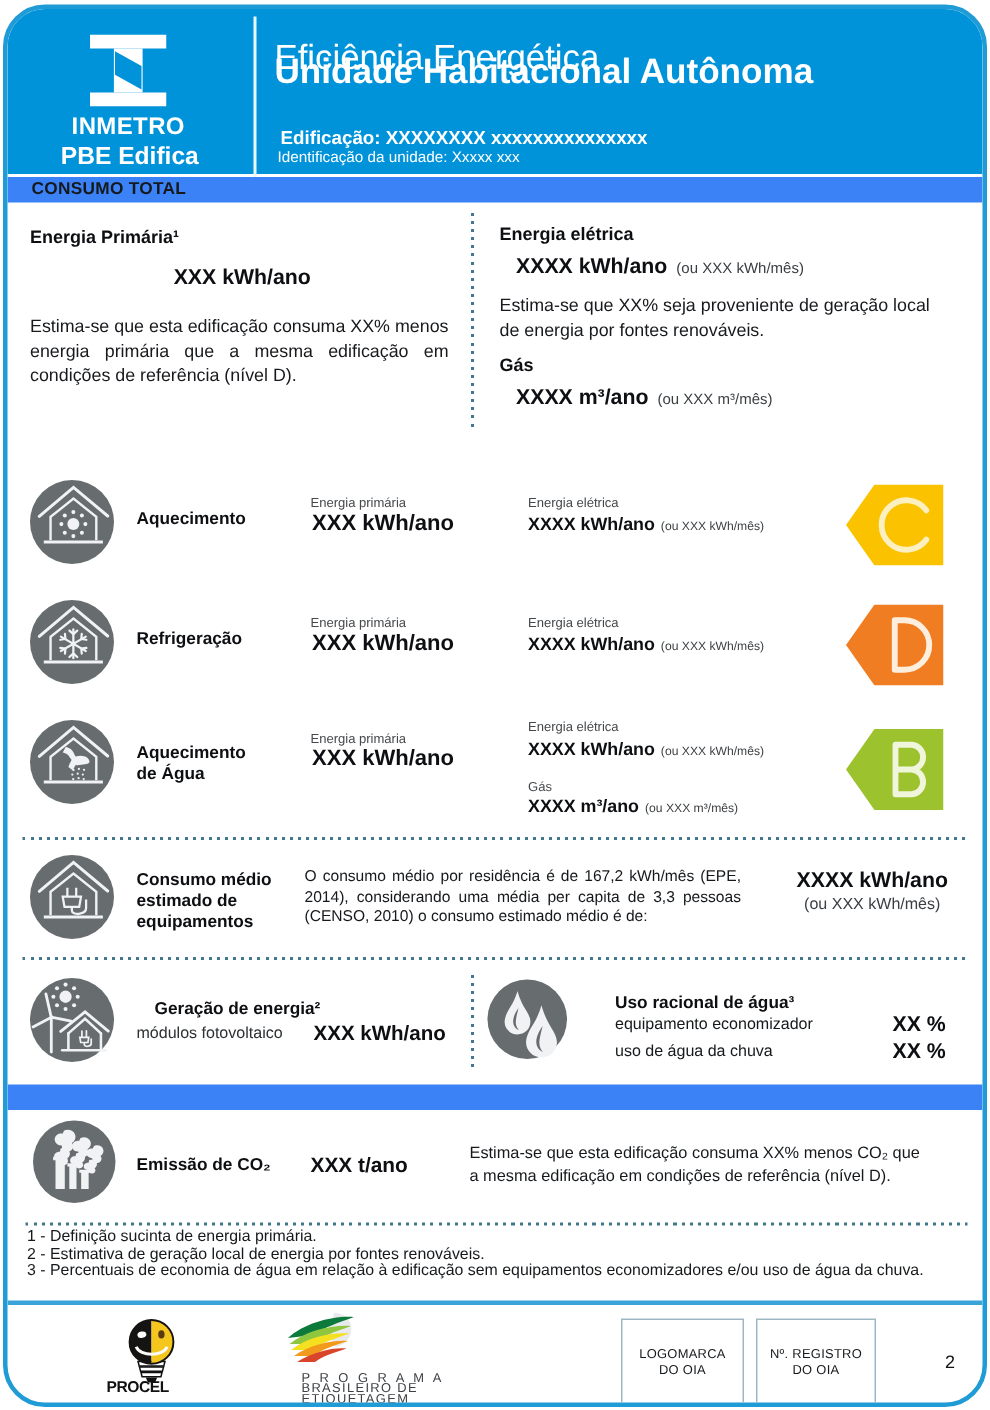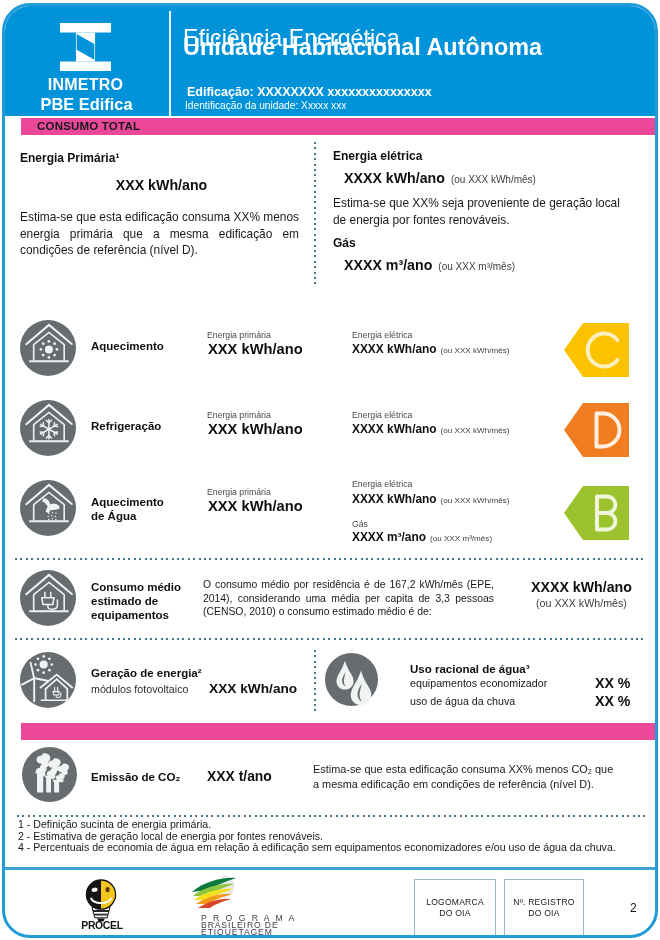--- a/index.html
+++ b/index.html
@@ -18,21 +18,21 @@
       color:#ffffff;font-size:16px;font-weight:bold;letter-spacing:.25px;}
   .inmetro-sub{position:absolute;left:-2px;top:90px;width:167px;text-align:center;
       color:#ffffff;font-size:16.4px;font-weight:bold;}
 
   .hdr-t1{position:absolute;left:178px;top:20px;color:#ffffff;font-size:23.2px;}
   .hdr-t2{position:absolute;left:178px;top:29px;color:#ffffff;font-size:23.4px;font-weight:bold;text-align:right;}
   .hdr-bld{position:absolute;left:182px;top:79.5px;color:#ffffff;font-size:12.5px;font-weight:bold;}
   .hdr-unit{position:absolute;left:180px;top:95px;color:#ffffff;font-size:10.2px;}
 
   
-  .bar{position:absolute;left:16px;right:0;background:#ec4899;}
+  .bar{position:absolute;left:0;right:0;background:#3b82f6;}
   .bar span{position:absolute;left:16px;top:2px;font-size:11.5px;font-weight:bold;color:#16191c;letter-spacing:.2px;}
 
   .vdot{position:absolute;width:2px;background-image:repeating-linear-gradient(to bottom,#41788c 0,#41788c 2px,transparent 2px,transparent 5.4px);}
   .hdot{position:absolute;left:10px;right:10px;height:2px;background-image:repeating-linear-gradient(to right,#41788c 0,#41788c 2px,transparent 2px,transparent 5.4px);}
 
   .sec1{position:absolute;left:0;top:134px;right:0;height:150px;}
   .s1l{position:absolute;left:15px;top:6px;width:284px;}
   .s1r{position:absolute;left:328px;top:6px;width:310px;}
   .ttl{font-size:12px;font-weight:bold;color:#0d0f12;}
   .big{font-size:14.2px;font-weight:bold;color:#0d0f12;}
@@ -272,34 +272,34 @@
           <path d="M14.9,26.2 L27.4,28.8"></path>
           <path d="M13.4,26.6 L2.0,32.6"></path>
         </g>
         <g fill="none" stroke="#f0f2f3" stroke-width="1.15" stroke-linecap="round">
           <path d="M34.6,35.4 L34.6,39.4 M37.6,35.2 L37.6,39.4"></path>
           <path d="M33.2,39.6 L39.2,39.6 L38.6,43.0 L33.8,43.0 Z"></path>
           <path d="M36.2,43.2 L36.2,44.4 C36.2,46.1 40.8,45.9 40.8,43.6 L40.8,40.7"></path>
         </g>
       </svg>
     </div>
-    <div class="rowname" style="left:86px;top:22px;">Geração de energia²</div>
+    <div class="rowname" style="left:98px;top:22px;">Geração de energia²</div>
     <div style="position:absolute;left:86px;top:39px;font-size:10.7px;color:#2c3033;">módulos fotovoltaico</div>
     <div class="val" style="left:204px;top:37px;font-size:13.7px;">XXX kWh/ano</div>
 
     <div class="ico" style="left:320px;top:9px;width:53px;height:53px;overflow:visible;">
       <svg viewBox="0 0 56 56" width="56" height="56" style="overflow:visible">
         <path d="M20.0,7.6 C20.0,7.6 21.4,13.6 25.2,19.6 C27.6,23.4 28.6,25.8 28.6,28.2 C28.6,33.0 24.7,36.6 20.0,36.6 C15.3,36.6 11.4,33.0 11.4,28.2 C11.4,25.0 13.4,21.2 15.8,17.4 C18.4,13.2 20.0,7.6 20.0,7.6 Z" fill="#f0f2f3"></path>
         <path d="M20.7,19.0 C20.7,19.0 17.1,23.8 17.1,27.8 C17.1,30.6 18.6,32.8 20.8,33.6 C19.2,31.6 18.7,29.8 18.9,27.6 C19.1,25.0 20.7,19.0 20.7,19.0 Z" fill="#676c6e"></path>
         <path d="M36.0,17.2 C36.0,17.2 37.7,24.4 42.2,31.6 C45.1,36.2 46.3,39.0 46.3,41.9 C46.3,47.7 41.6,52.0 36.0,52.0 C30.4,52.0 25.7,47.7 25.7,41.9 C25.7,38.1 28.1,33.5 31.0,29.0 C34.1,24.0 36.0,17.2 36.0,17.2 Z" fill="#f0f2f3"></path>
         <path d="M36.8,30.8 C36.8,30.8 32.5,36.6 32.5,41.4 C32.5,44.7 34.3,47.4 36.9,48.3 C35.0,45.9 34.4,43.7 34.6,41.1 C34.9,38.0 36.8,30.8 36.8,30.8 Z" fill="#676c6e"></path>
       </svg>
     </div>
     <div class="rowname" style="left:405px;top:18px;">Uso racional de água³</div>
-    <div style="position:absolute;left:405px;top:33px;font-size:10.7px;color:#16191c;">equipamentos economizador</div>
+    <div style="position:absolute;left:405px;top:33px;font-size:10.7px;color:#16191c;">equipamento economizador</div>
     <div style="position:absolute;left:405px;top:51px;font-size:10.7px;color:#16191c;">uso de água da chuva</div>
     <div class="val" style="left:590px;top:31px;font-size:14.2px;">XX %</div>
     <div class="val" style="left:590px;top:49px;font-size:14.2px;">XX %</div>
   </div>
 
   <div class="bar" style="top:717px;height:17px;"></div>
 
   <div class="row" style="top:734px;height:62px;">
     <div class="ico" style="left:17px;top:7px;width:55px;height:55px;">
       <svg viewBox="0 0 55 55" width="55" height="55">
@@ -321,42 +321,42 @@
     <div class="rowname" style="left:86px;top:30px;">Emissão de CO₂</div>
     <div class="val" style="left:202px;top:28px;font-size:13.9px;">XXX t/ano</div>
     <div style="position:absolute;left:308px;top:22px;width:308px;font-size:10.9px;line-height:15px;color:#16191c;text-align:left;">Estima-se que esta edificação consuma XX% menos CO₂ que a mesma edificação em condições de referência (nível D).</div>
   </div>
 
   <div class="hdot" style="top:809px;left:12px;right:10px;"></div>
 
   <div class="foot-notes" style="top:813px;">
     <div>1 - Definição sucinta de energia primária.</div>
     <div>2 - Estimativa de geração local de energia por fontes renováveis.</div>
-    <div>4 - Percentuais de economia de água em relação à edificação sem equipamentos economizadores e/ou uso de água da chuva.</div>
+    <div>3 - Percentuais de economia de água em relação à edificação sem equipamentos economizadores e/ou uso de água da chuva.</div>
   </div>
 
   <div style="position:absolute;left:0;right:0;top:861px;height:3px;background:#3aa3d8;"></div>
 
   <div class="footer">
     <div style="position:absolute;left:66px;top:-3px;width:62px;height:58px;">
       <svg width="62" height="58" viewBox="0 0 62 58">
         <g>
           <path d="M21.0,34.6 L39.0,34.6 L38.2,37.6 L21.8,37.6 Z" fill="#fff" stroke="#111" stroke-width="1"></path>
           <path d="M22.0,38.4 L38.0,38.4 L37.3,41.2 L22.7,41.2 Z" fill="#fff" stroke="#111" stroke-width="1"></path>
           <path d="M23.0,42.0 L37.0,42.0 L36.3,44.8 L23.7,44.8 Z" fill="#fff" stroke="#111" stroke-width="1"></path>
           <path d="M26.2,45.4 L33.8,45.4 L32.4,48.6 L27.6,48.6 Z" fill="#111"></path>
           <path d="M30.0,7.0 A14.6,14.6 0 0 0 30.0,36.2 Z" fill="#161412"></path>
           <path d="M30.0,7.0 A14.6,14.6 0 0 1 30.0,36.2 Z" fill="#f4c61e"></path>
           <circle cx="30.0" cy="21.6" r="14.6" fill="none" stroke="#161412" stroke-width="1.3"></circle>
           <ellipse cx="23.6" cy="16.8" rx="3.0" ry="2.1" fill="#fbfbf9" transform="rotate(-12 23.6 16.8)"></ellipse>
           <ellipse cx="36.6" cy="16.6" rx="2.1" ry="2.7" fill="#5a3a10"></ellipse>
           <path d="M19.8,24.8 C22.4,31.6 37.8,31.6 40.4,24.8" fill="none" stroke="#fbfbf9" stroke-width="2.0"></path>
         </g>
       </svg>
-      <div style="position:absolute;left:0;top:47px;width:62px;text-align:center;font-size:10.4px;font-weight:bold;color:#111;letter-spacing:-0.3px;">PROCEL</div>
+      <div style="position:absolute;left:0;top:47px;width:62px;text-align:left;font-size:10.4px;font-weight:bold;color:#111;letter-spacing:-0.3px;">PROCEL</div>
     </div>
 
     <div style="position:absolute;left:182px;top:-1px;width:110px;">
       <svg width="68" height="40" viewBox="0 0 68 40">
         <path d="M36,0 C44,1 48,6 47,13 C46,19 41,22 37,23 L31,14 Z" fill="#e8e9ea"></path>
         <path d="M5,17 C16,7 35,2 49,3 C38,7 29,10 22,15 Z" fill="#0c7a3a"></path>
         <path d="M6,21 C17,12 35,8 47,9 C36,13 27,16 21,21 Z" fill="#8ec63f"></path>
         <path d="M7,25 C18,16 35,13 46,14 C35,18 27,20 21,25 Z" fill="#f5e020"></path>
         <path d="M9,29 C20,21 36,18 45,19 C35,22 27,25 22,29 Z" fill="#f29a1c"></path>
         <path d="M11,33 C22,26 36,23 44,24 C35,27 28,29 23,33 Z" fill="#d9452b"></path>

